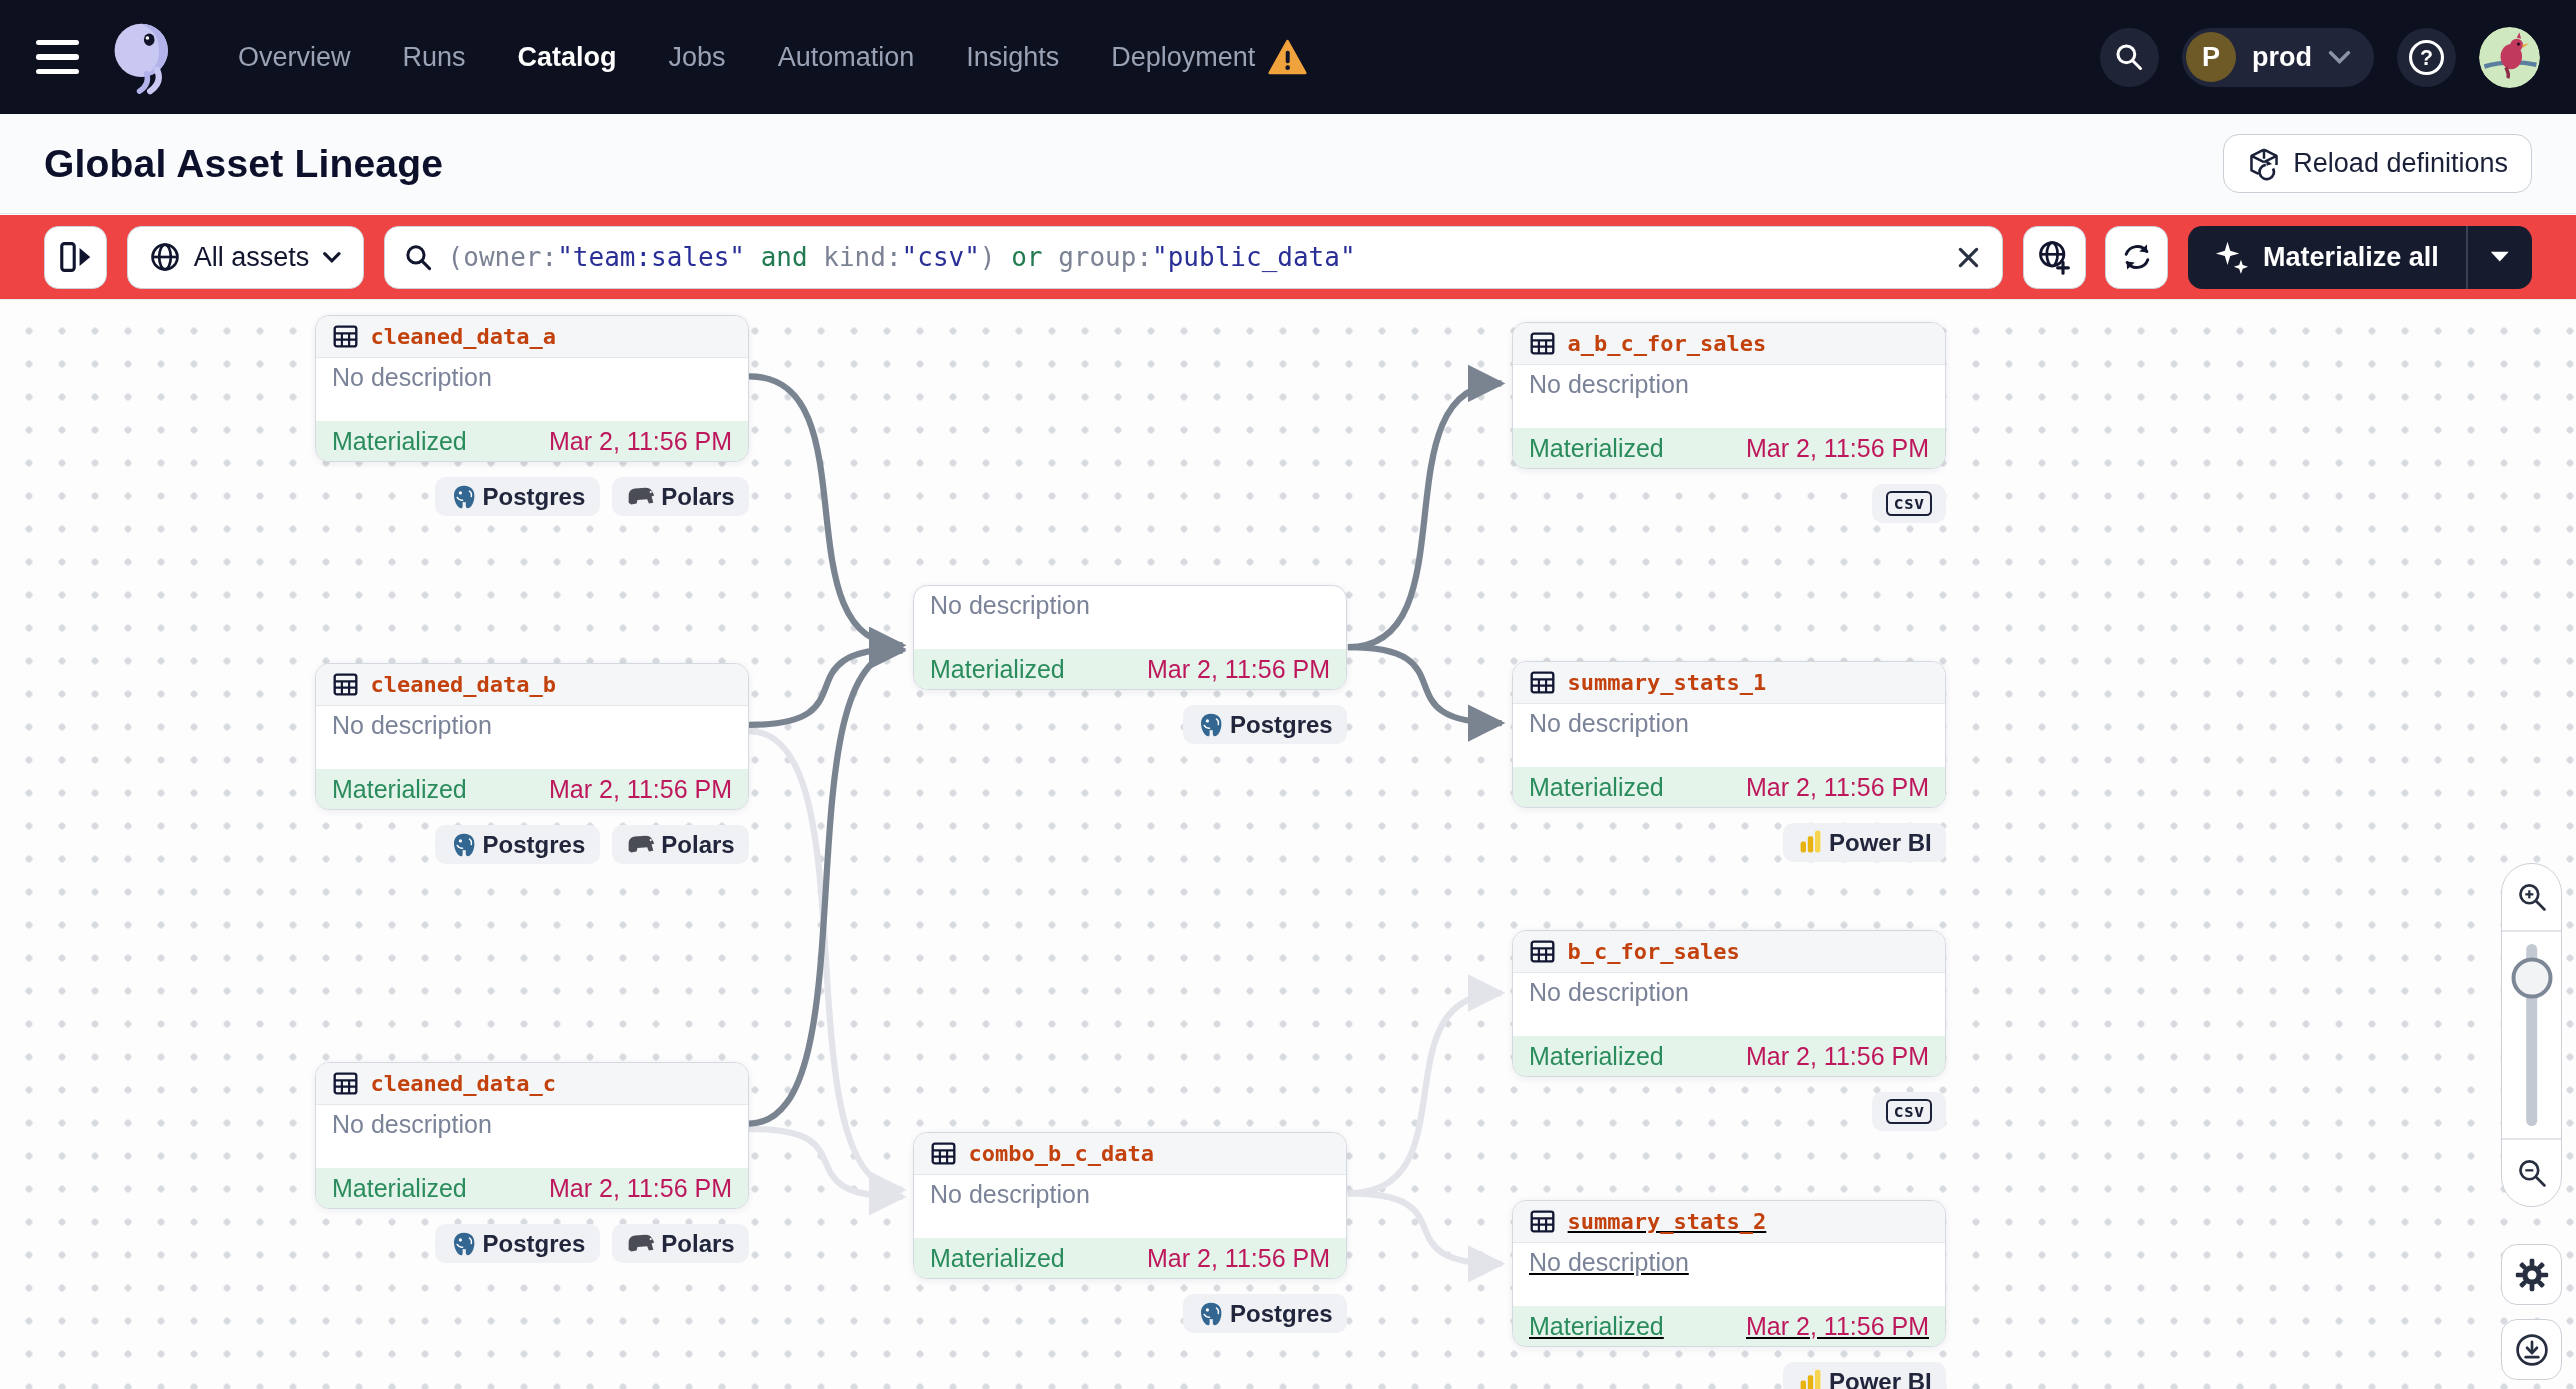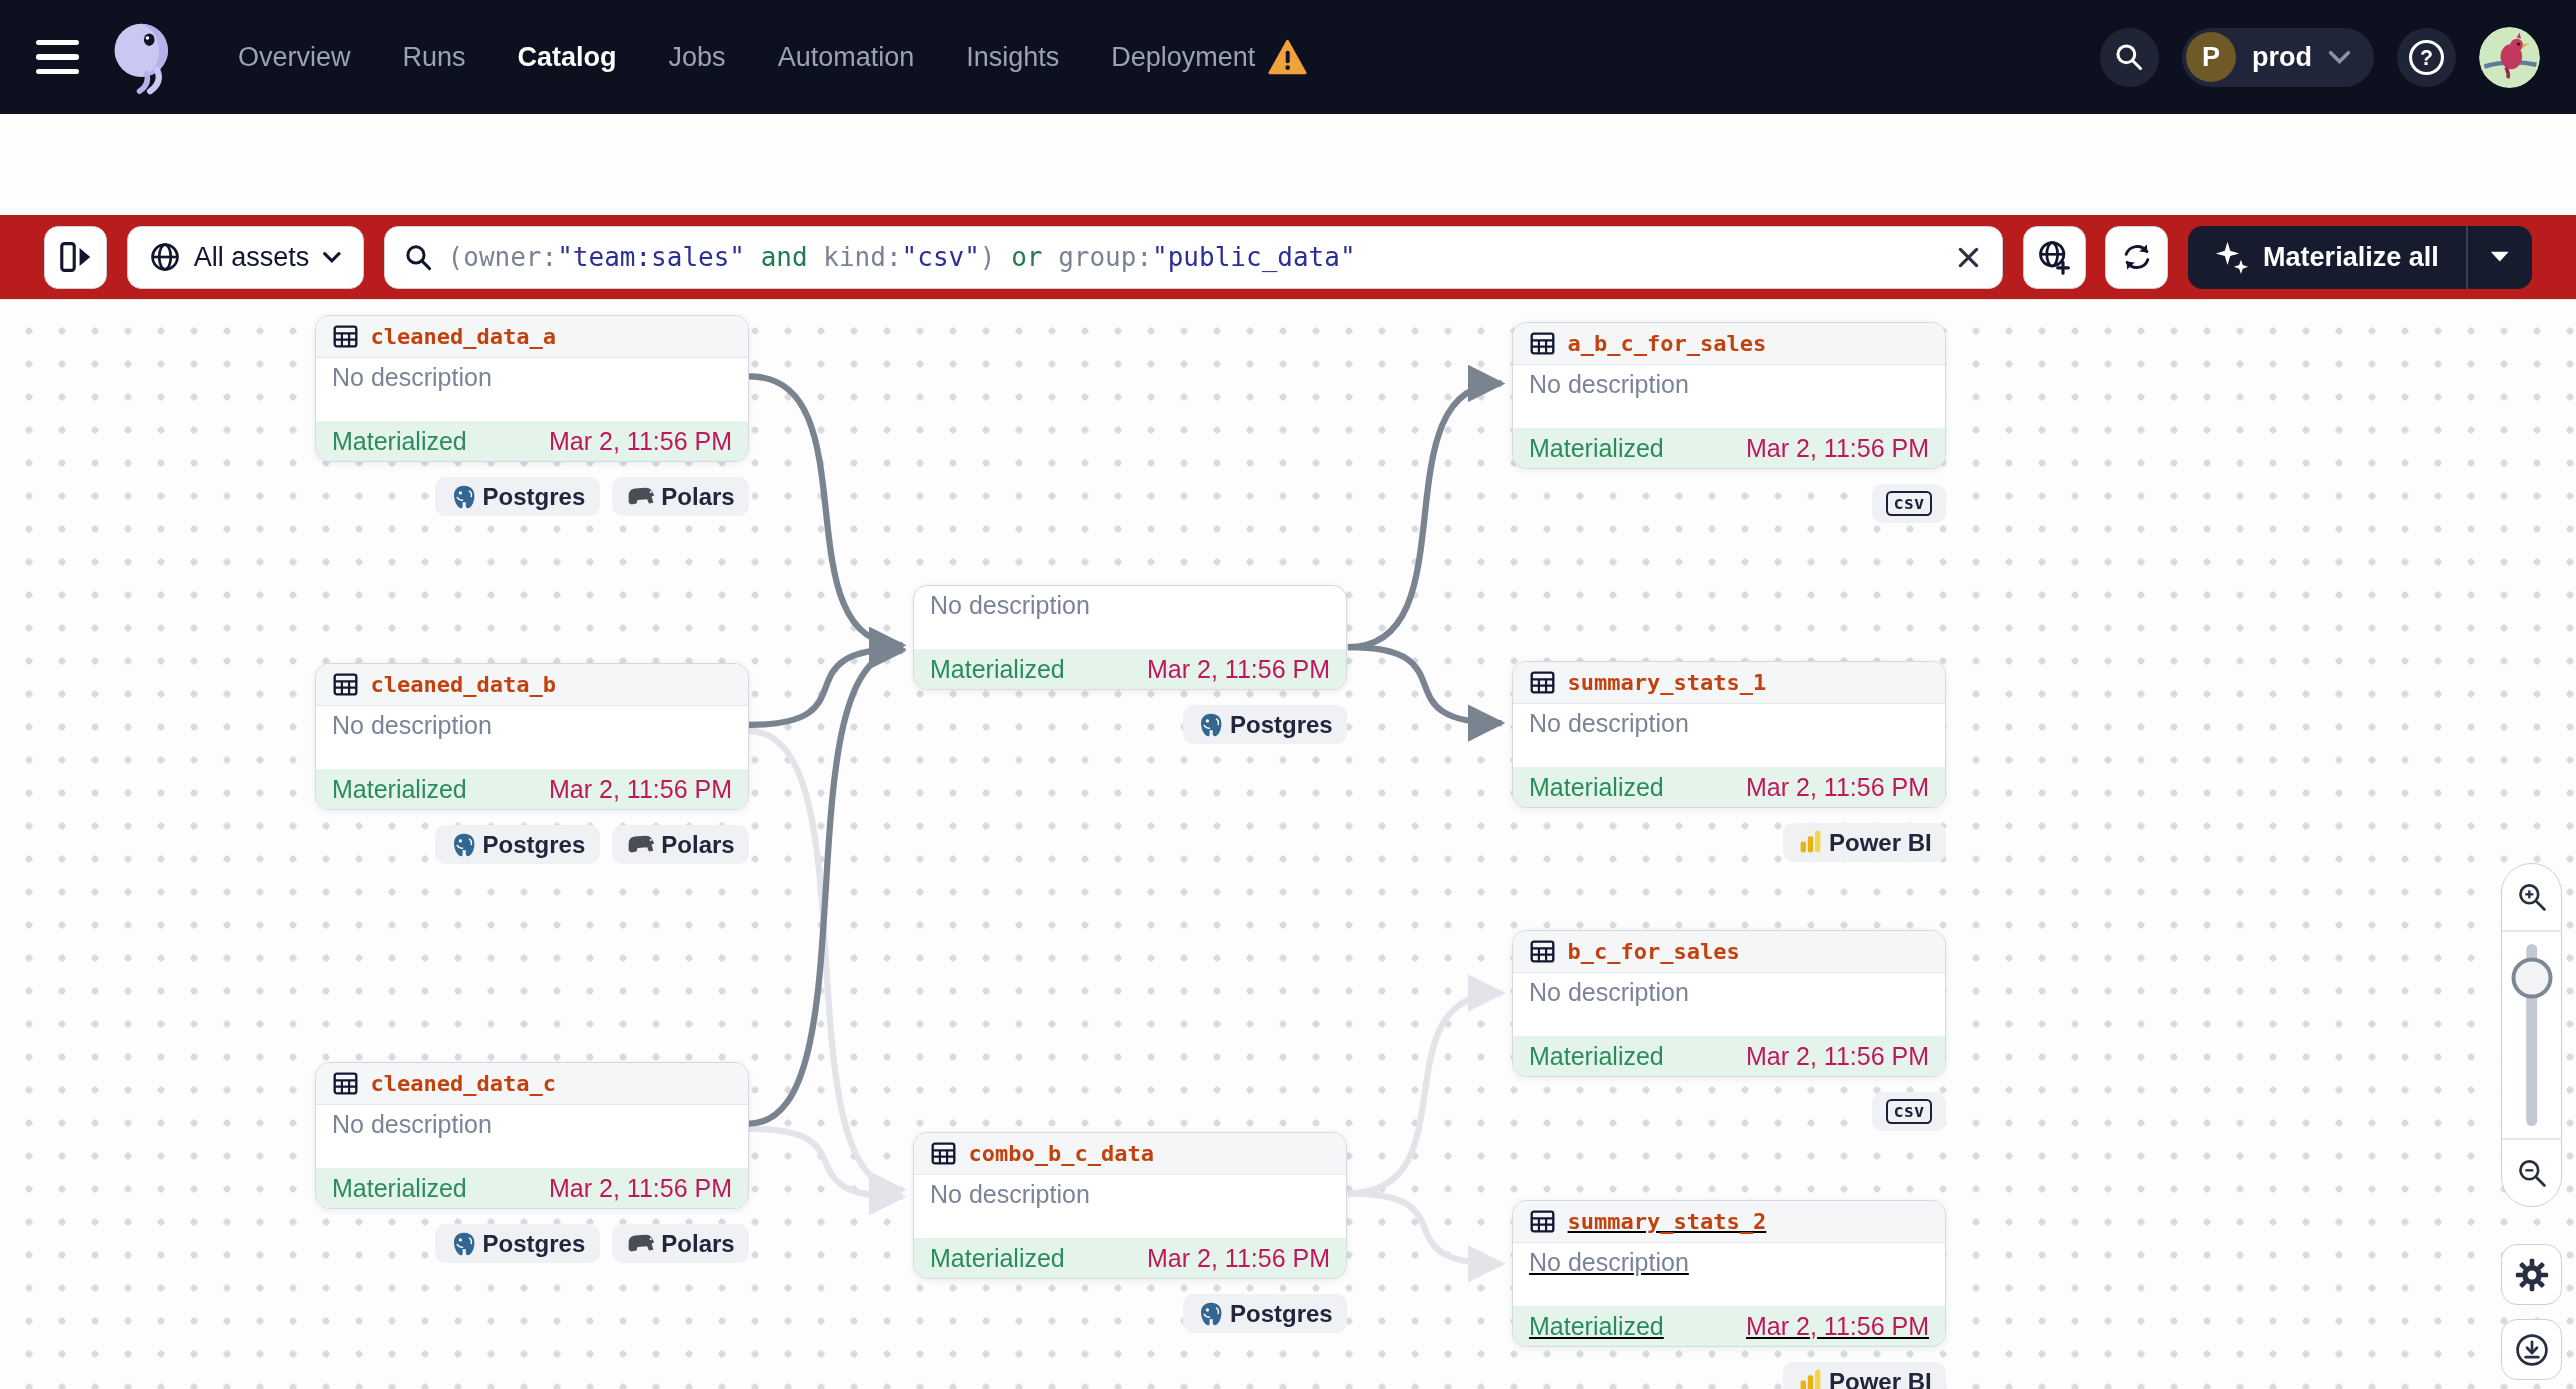--- a/index.html
+++ b/index.html
@@ -33,21 +33,21 @@
   .title-row { position:absolute; left:0; top:114px; width:100%; height:100px;
     background:#fafbfc; border-bottom:1.8px solid #e3e6ea; display:flex;
     align-items:center; padding:0 44px; }
   .page-title { font-size:39px; font-weight:700; color:#0c102b; letter-spacing:0.2px; }
   .reload-btn { margin-left:auto; height:59px; display:flex; align-items:center;
     gap:12.5px; background:#fff; border:1.8px solid #c9cfd6; border-radius:16px;
     padding:0 23px; font-size:27px; color:#1a2038; cursor:pointer; }
 
   
   .toolbar { position:absolute; left:0; top:215px; width:100%; height:85px;
-    background:#b91c1c; border-bottom:1.8px solid #e8eaee; display:flex;
+    background:#ef4444; border-bottom:1.8px solid #e8eaee; display:flex;
     align-items:center; padding:0 44px; gap:19.7px; }
   .tool-btn { height:63px; min-width:63px; background:#fff; border:1.8px solid #ccd2d9;
     border-radius:14.3px; display:flex; align-items:center; justify-content:center;
     cursor:pointer; }
   .assets-filter { height:63px; border:1.8px solid #ccd2d9; border-radius:14.3px;
     display:flex; align-items:center; gap:12.5px; padding:0 21.5px; font-size:27px;
     color:#11152e; cursor:pointer; background:#fff; }
   .search-box { flex:1; height:63px; border:1.8px solid #ccd2d9; border-radius:14.3px;
     display:flex; align-items:center; padding:0 19.7px; gap:14.3px; background:#fff; }
   .search-query { font-family:"DejaVu Sans Mono", monospace; font-size:26px;
@@ -174,20 +174,31 @@
           <circle cx="42" cy="20" r="7" fill="#c13a5e"></circle>
           <path d="M42 12 l3 -6 2 7z" fill="#c13a5e"></path>
           <path d="M48 20 l8 -2 -7 5z" fill="#e8a33c"></path>
           <circle cx="44" cy="19" r="1.8" fill="#2a1020"></circle>
           <path d="M30 45 q4 8 2 12" stroke="#8f2c46" stroke-width="4" fill="none"></path>
         </svg>
       </div>
     </div>
   </div>
 
+  <div class="title-row">
+    <h1 class="page-title">Global Asset Lineage</h1>
+    <button class="reload-btn">
+      <svg width="34" height="34" viewBox="0 0 38 38">
+        <path d="M19 3 L33 10 L33 20 M19 3 L5 10 L5 26 L13 30 M19 3 L19 13 M33 10 L19 17 M5 10 L19 17" fill="none" stroke="#1a2038" stroke-width="2.8" stroke-linejoin="round"></path>
+        <path d="M29 24 a8 8 0 1 1 -8 -4" fill="none" stroke="#1a2038" stroke-width="3"></path>
+        <path d="M21 14 l1 7 6-2z" fill="#1a2038"></path>
+      </svg>
+      <span>Reload definitions</span>
+    </button>
+  </div>
 
   <div class="toolbar">
     <div class="tool-btn">
       <svg width="36" height="32" viewBox="0 0 40 36">
         <rect x="4" y="3" width="14" height="30" rx="3" fill="none" stroke="#11152e" stroke-width="3.5"></rect>
         <path d="M24 8 L36 18 L24 28 Z" fill="#11152e"></path>
       </svg>
     </div>
     <div class="assets-filter">
       <svg width="32" height="32" viewBox="0 0 36 36">

